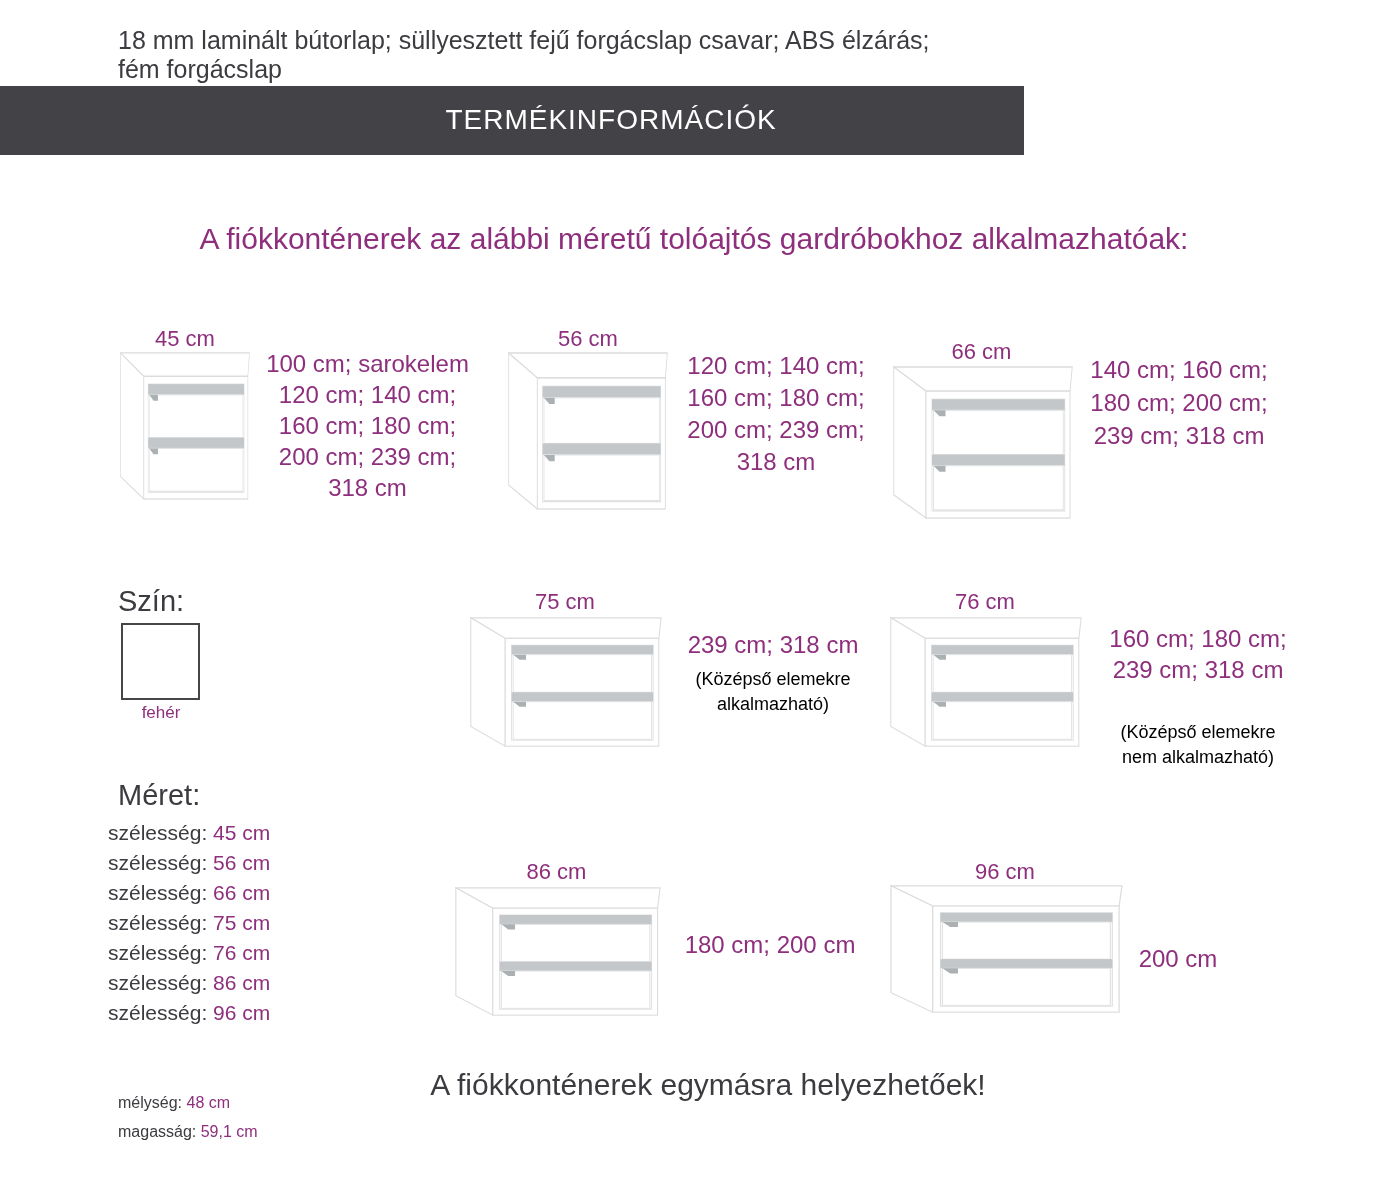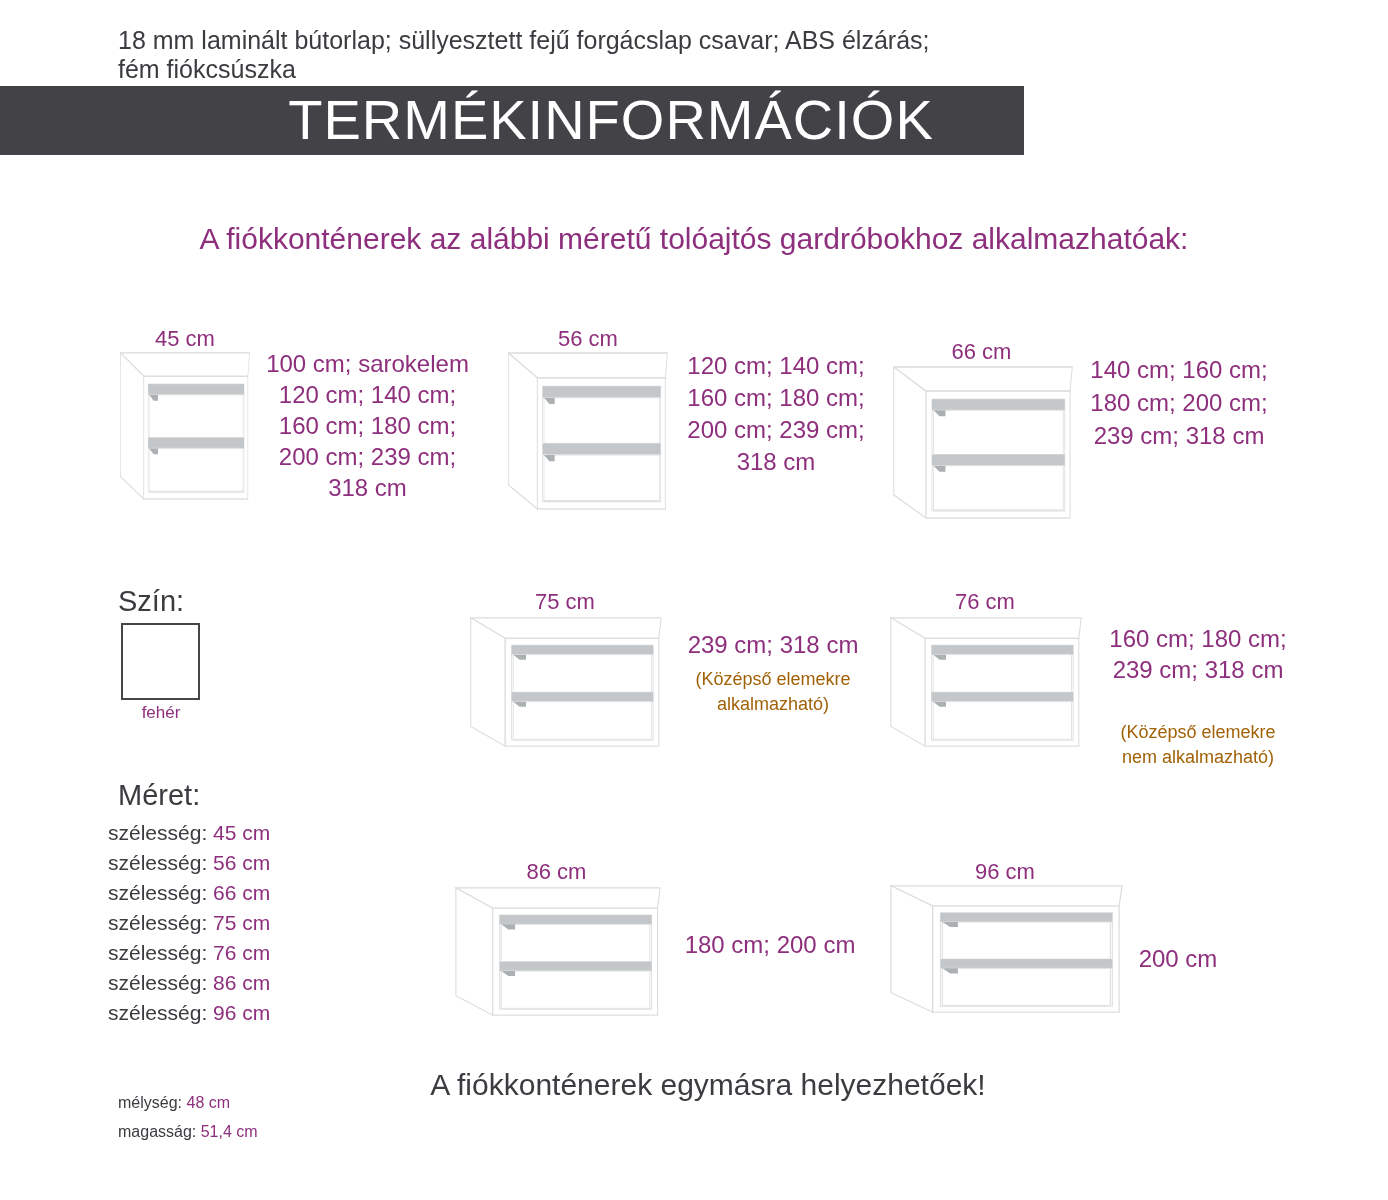--- a/index.html
+++ b/index.html
@@ -8,40 +8,40 @@
     font-family:"Liberation Sans", sans-serif; overflow:hidden; color:#3b3b40;
   }
 
   
   .materials { position:absolute; left:118px; top:26px; font-size:25px; line-height:29px; color:#3b3b40; }
 
   
   .banner-dark { position:absolute; left:0; top:86px; width:1024px; height:69px; background:#424247; }
   .banner-dark span {
     position:absolute; left:611px; top:50%; transform:translate(-50%,-52%);
-    color:#ffffff; font-size:56px; letter-spacing:1px; white-space:nowrap;
+    color:#ffffff; font-size:28px; letter-spacing:1px; white-space:nowrap;
   }
   .banner-purple {
     position:absolute; left:1026px; top:0; width:362px; height:153px; background:#9a2d84;
     display:flex; align-items:center; justify-content:center;
   }
   .banner-purple span { color:#ffffff; font-size:37px; letter-spacing:1px; white-space:nowrap; }
 
   
   .intro {
     position:absolute; left:0; top:222px; width:1388px; text-align:center;
     color:#8e2f7d; font-size:30px; font-weight:500;
   }
 
   
   .card { position:absolute; }
   .cab-label { position:absolute; top:0; text-align:center; color:#8e2f7d; font-size:22px; font-weight:500; }
   .cab { position:absolute; }
   .sizes { position:absolute; text-align:center; color:#8e2f7d; font-size:24px; line-height:32px; font-weight:500; white-space:nowrap; }
-  .note { position:absolute; text-align:center; color:#a16207; font-size:18px; line-height:25px; font-weight:500; }
+  .note { position:absolute; text-align:center; color:#000000; font-size:18px; line-height:25px; font-weight:500; }
 
   
   .card-45 { left:120px; top:326px; width:365px; height:200px; }
   .card-45 .cab-label { left:0; width:130px; }
   .card-45 .cab { left:0; top:26px; width:130px; height:148px; }
   .card-45 .sizes { left:130px; width:235px; top:22px; line-height:31px; }
 
   .card-56 { left:505px; top:326px; width:380px; height:200px; }
   .card-56 .cab-label { left:0; width:166px; }
   .card-56 .cab { left:3px; top:26px; width:160px; height:158px; }
@@ -101,21 +101,21 @@
     color:#3b3b40; font-size:30px; font-weight:500;
   }
 </style>
 </head>
 <body>
 
 <div class="page">
 
   <div class="materials">
     <div>18 mm laminált bútorlap; süllyesztett fejű forgácslap csavar; ABS élzárás;</div>
-    <div>fém fiókcsúszka</div>
+    <div>fém forgácslap</div>
   </div>
 
   <div class="banner-dark">
     <span>TERMÉKINFORMÁCIÓK</span>
   </div>
 
 
   <div class="intro">A fiókkonténerek az alábbi méretű tolóajtós gardróbokhoz alkalmazhatóak:</div>
 
   <div class="card card-45">
@@ -279,18 +279,18 @@
     <div><span class="k">szélesség:</span> <span class="v">56 cm</span></div>
     <div><span class="k">szélesség:</span> <span class="v">66 cm</span></div>
     <div><span class="k">szélesség:</span> <span class="v">75 cm</span></div>
     <div><span class="k">szélesség:</span> <span class="v">76 cm</span></div>
     <div><span class="k">szélesség:</span> <span class="v">86 cm</span></div>
     <div><span class="k">szélesség:</span> <span class="v">96 cm</span></div>
   </div>
 
   <div class="dims">
     <div><span class="k">mélység:</span> <span class="v">48 cm</span></div>
-    <div><span class="k">magasság:</span> <span class="v">51,4 cm</span></div>
+    <div><span class="k">magasság:</span> <span class="v">59,1 cm</span></div>
   </div>
 
   <div class="footer-note">A fiókkonténerek egymásra helyezhetőek!</div>
 
 </div>
 
 </body></html>

